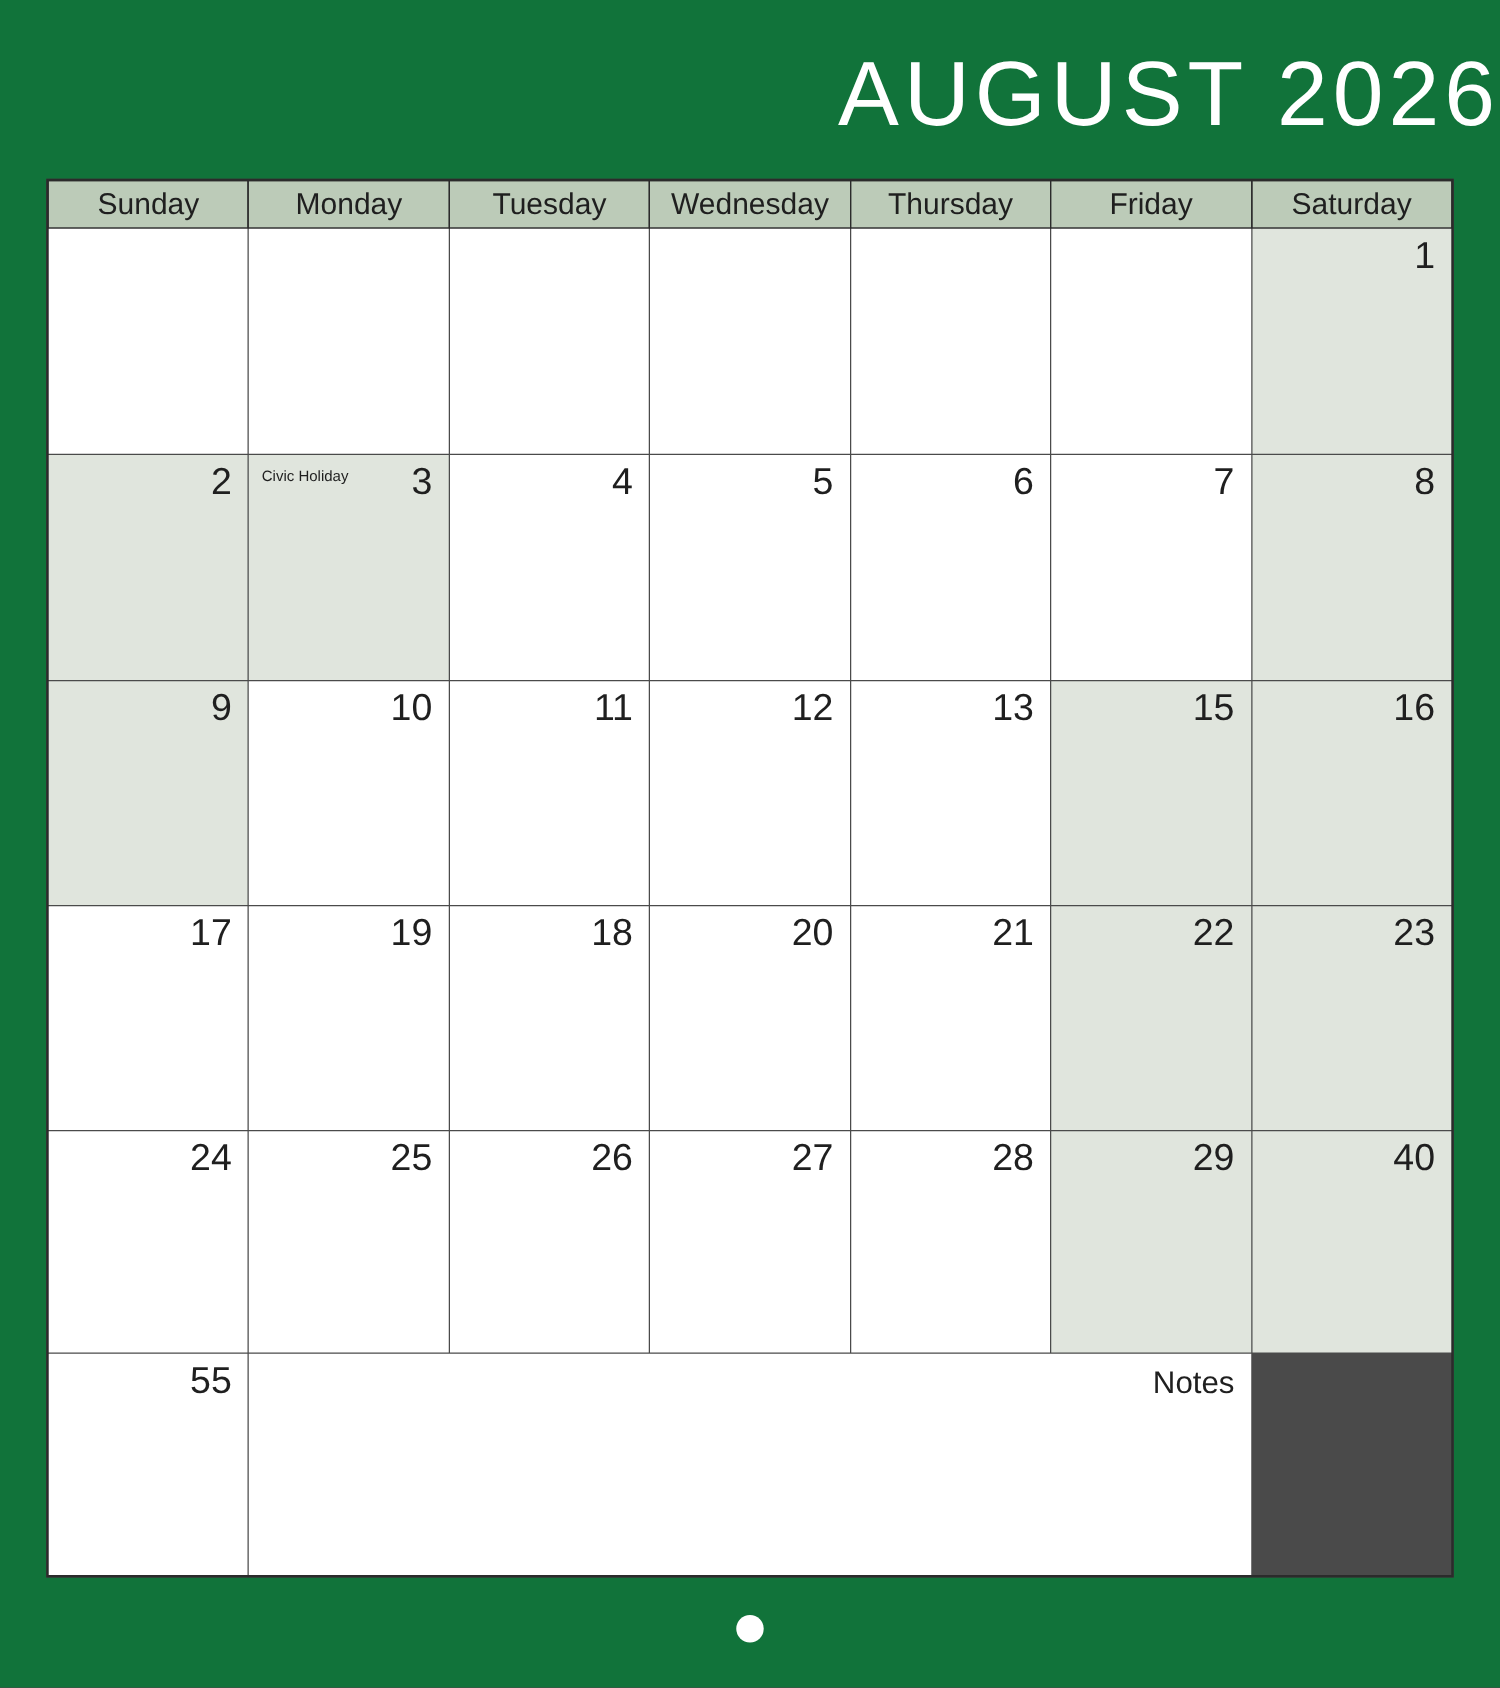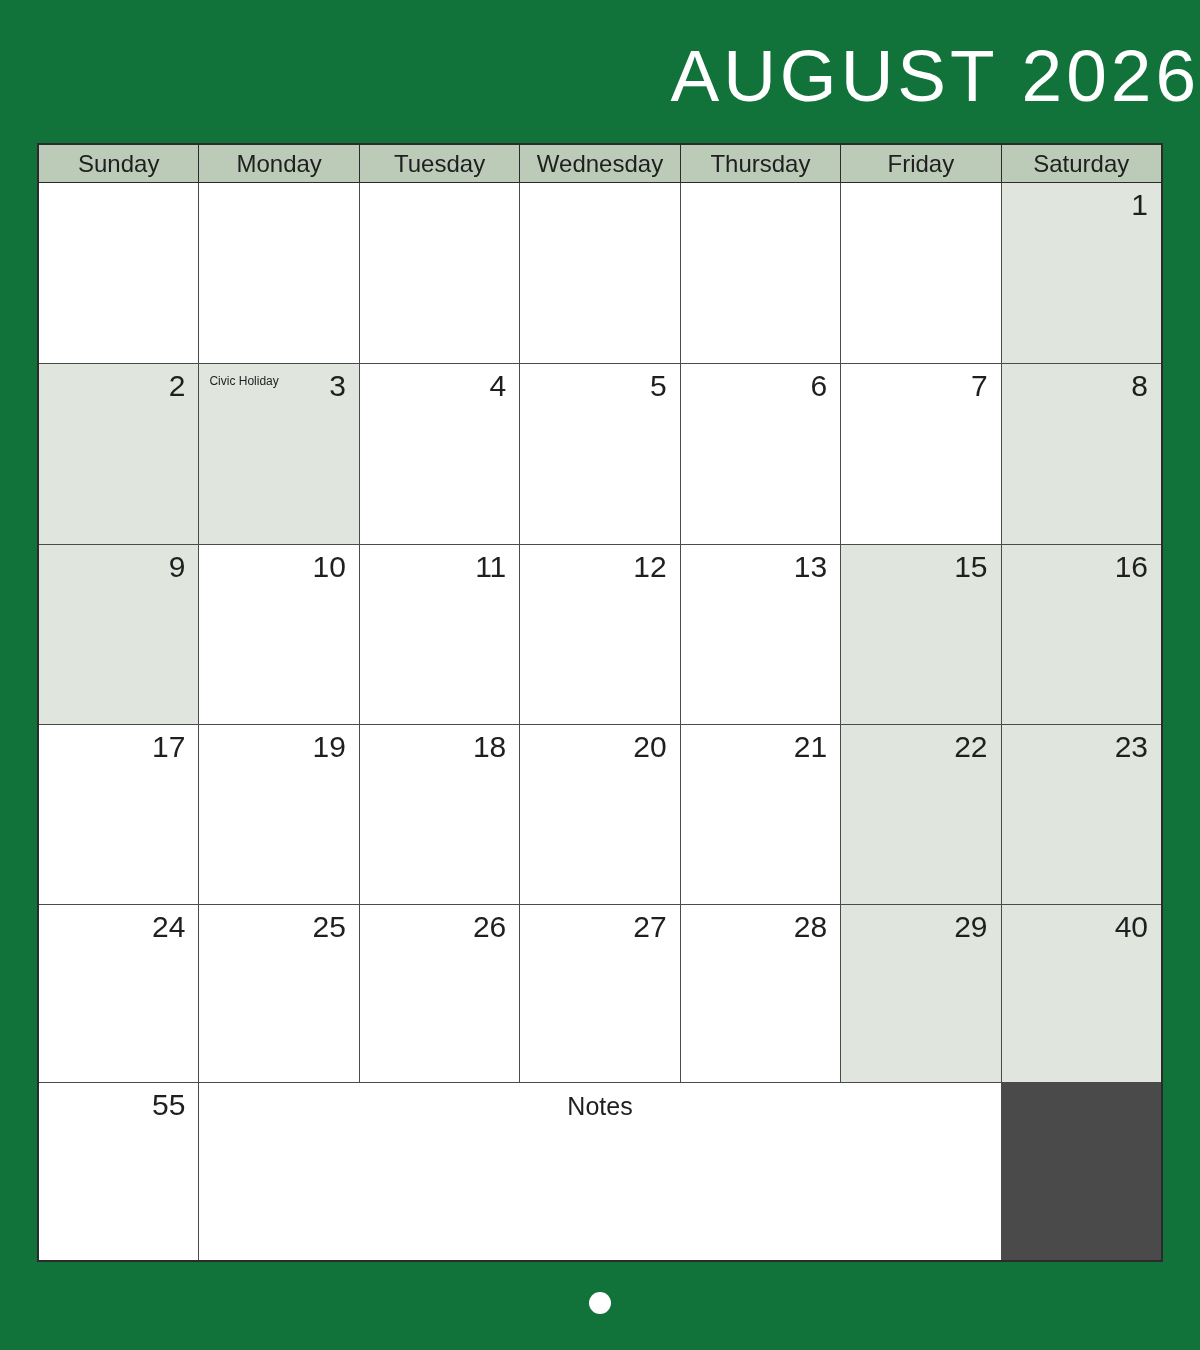--- a/index.html
+++ b/index.html
@@ -67,21 +67,21 @@
     font-size: 30px;
     line-height: 1.15;
   }
   .event-label {
     font-size: 12px;
     line-height: 1.3;
     margin-top: 5px;
     margin-right: auto;
   }
   .notes-cell {
-    justify-content: center;
+    justify-content: flex-end;
     padding: 8px 13px;
   }
   .notes-label {
     font-size: 25px;
     line-height: 1.2;
   }
   .page-dot {
     position: absolute;
     left: 589px;
     top: 1292px;

